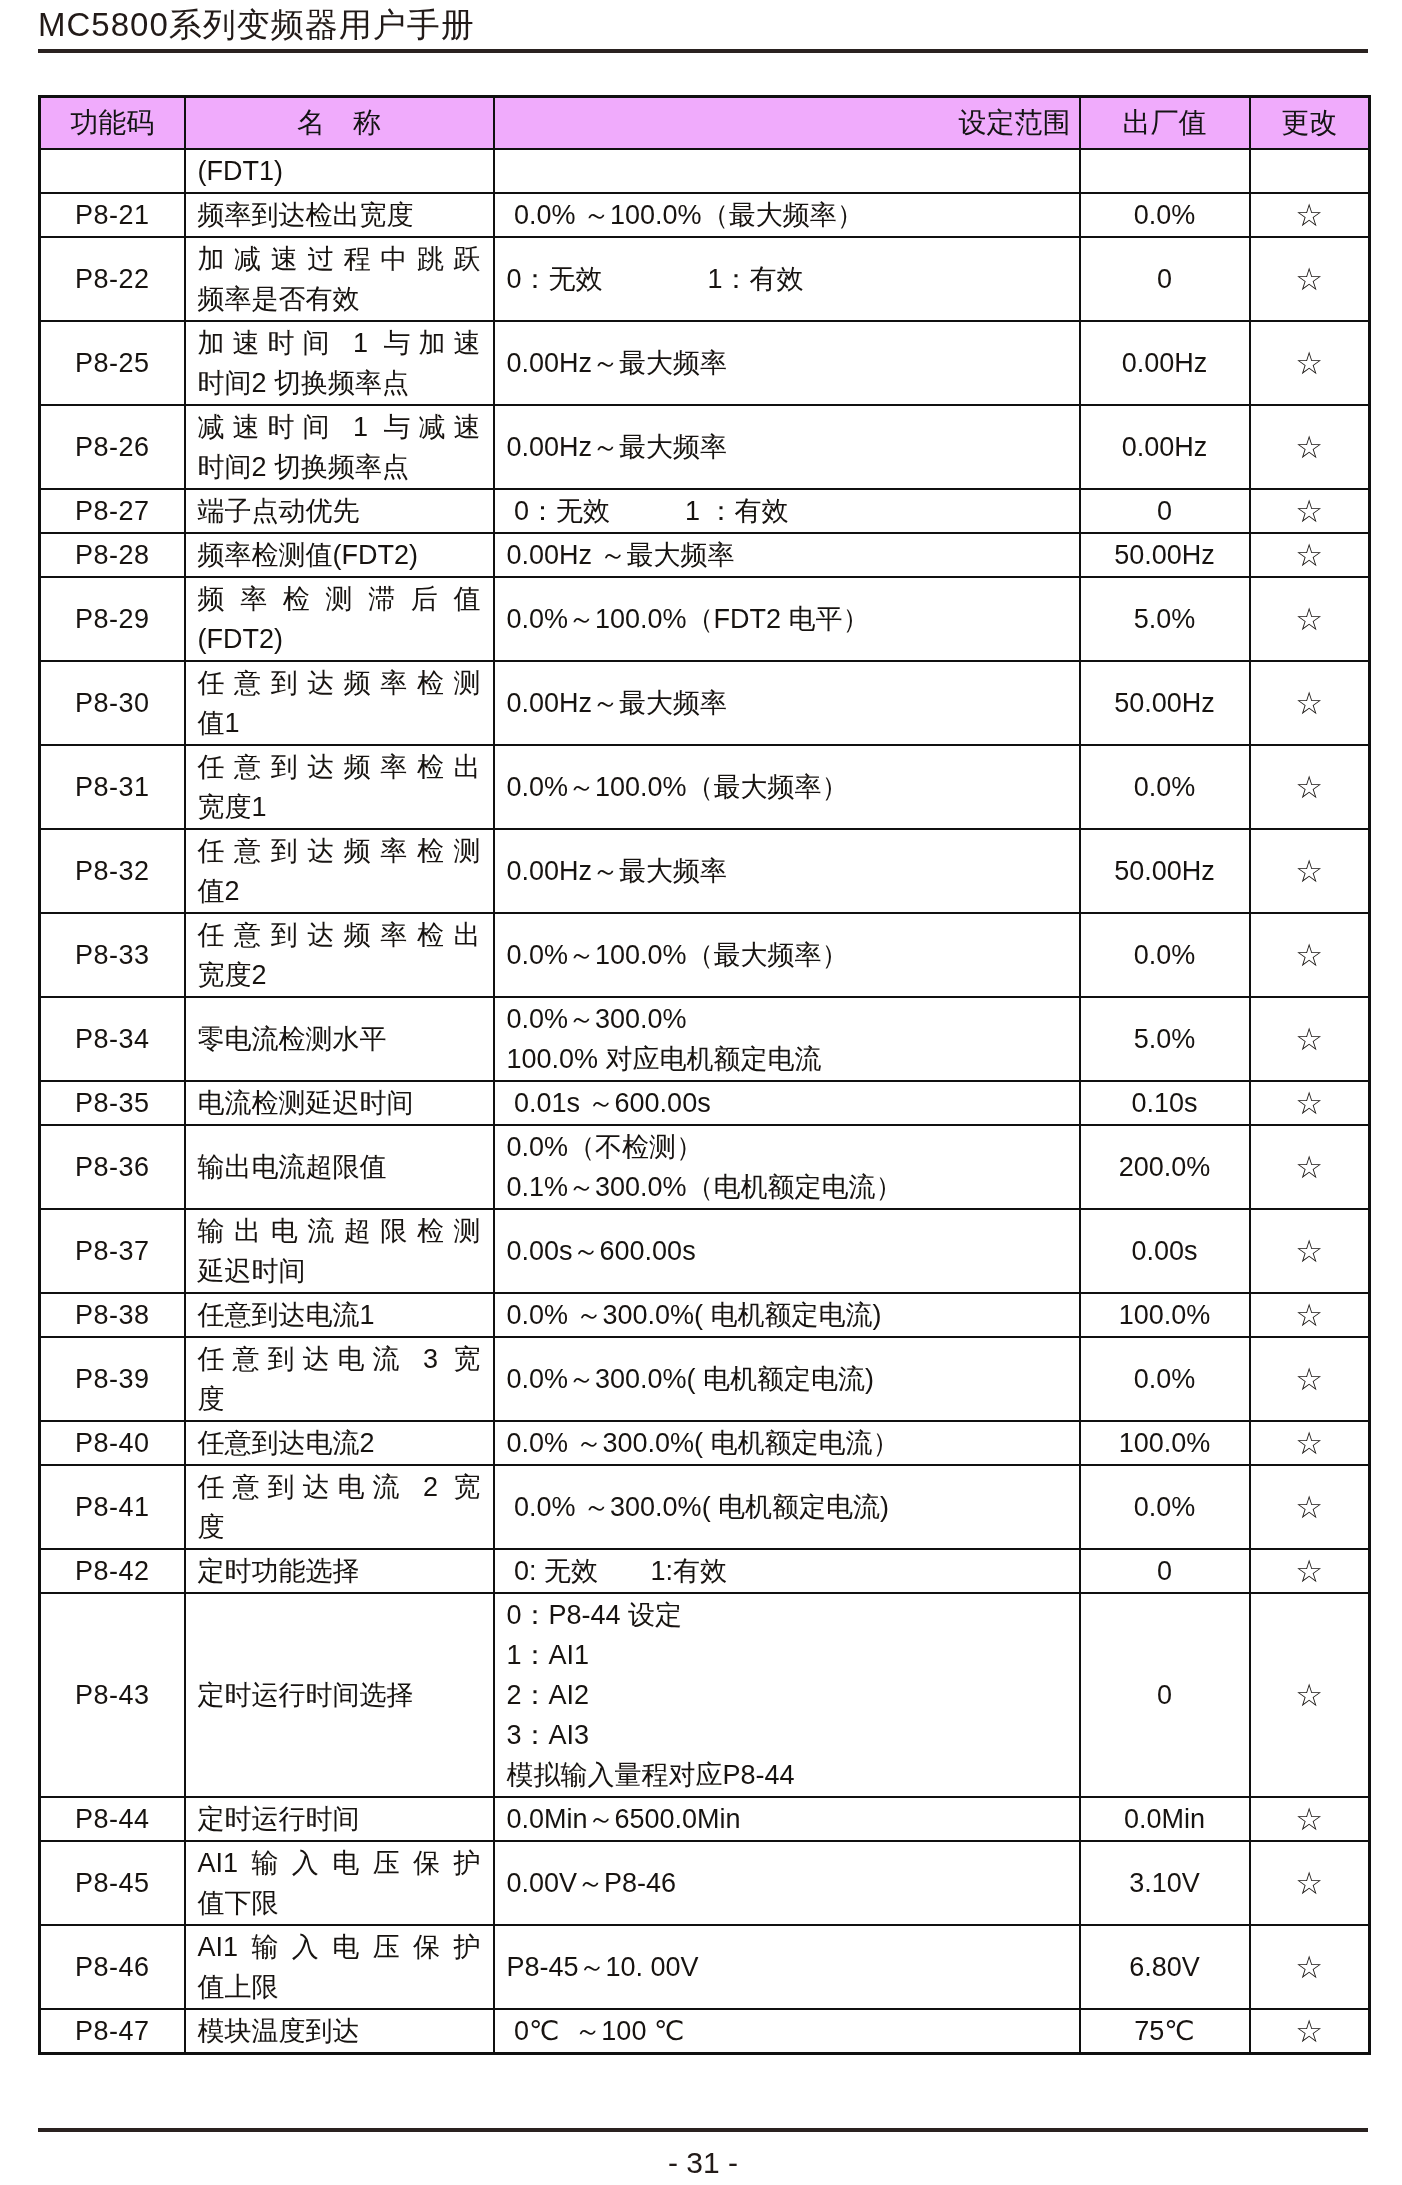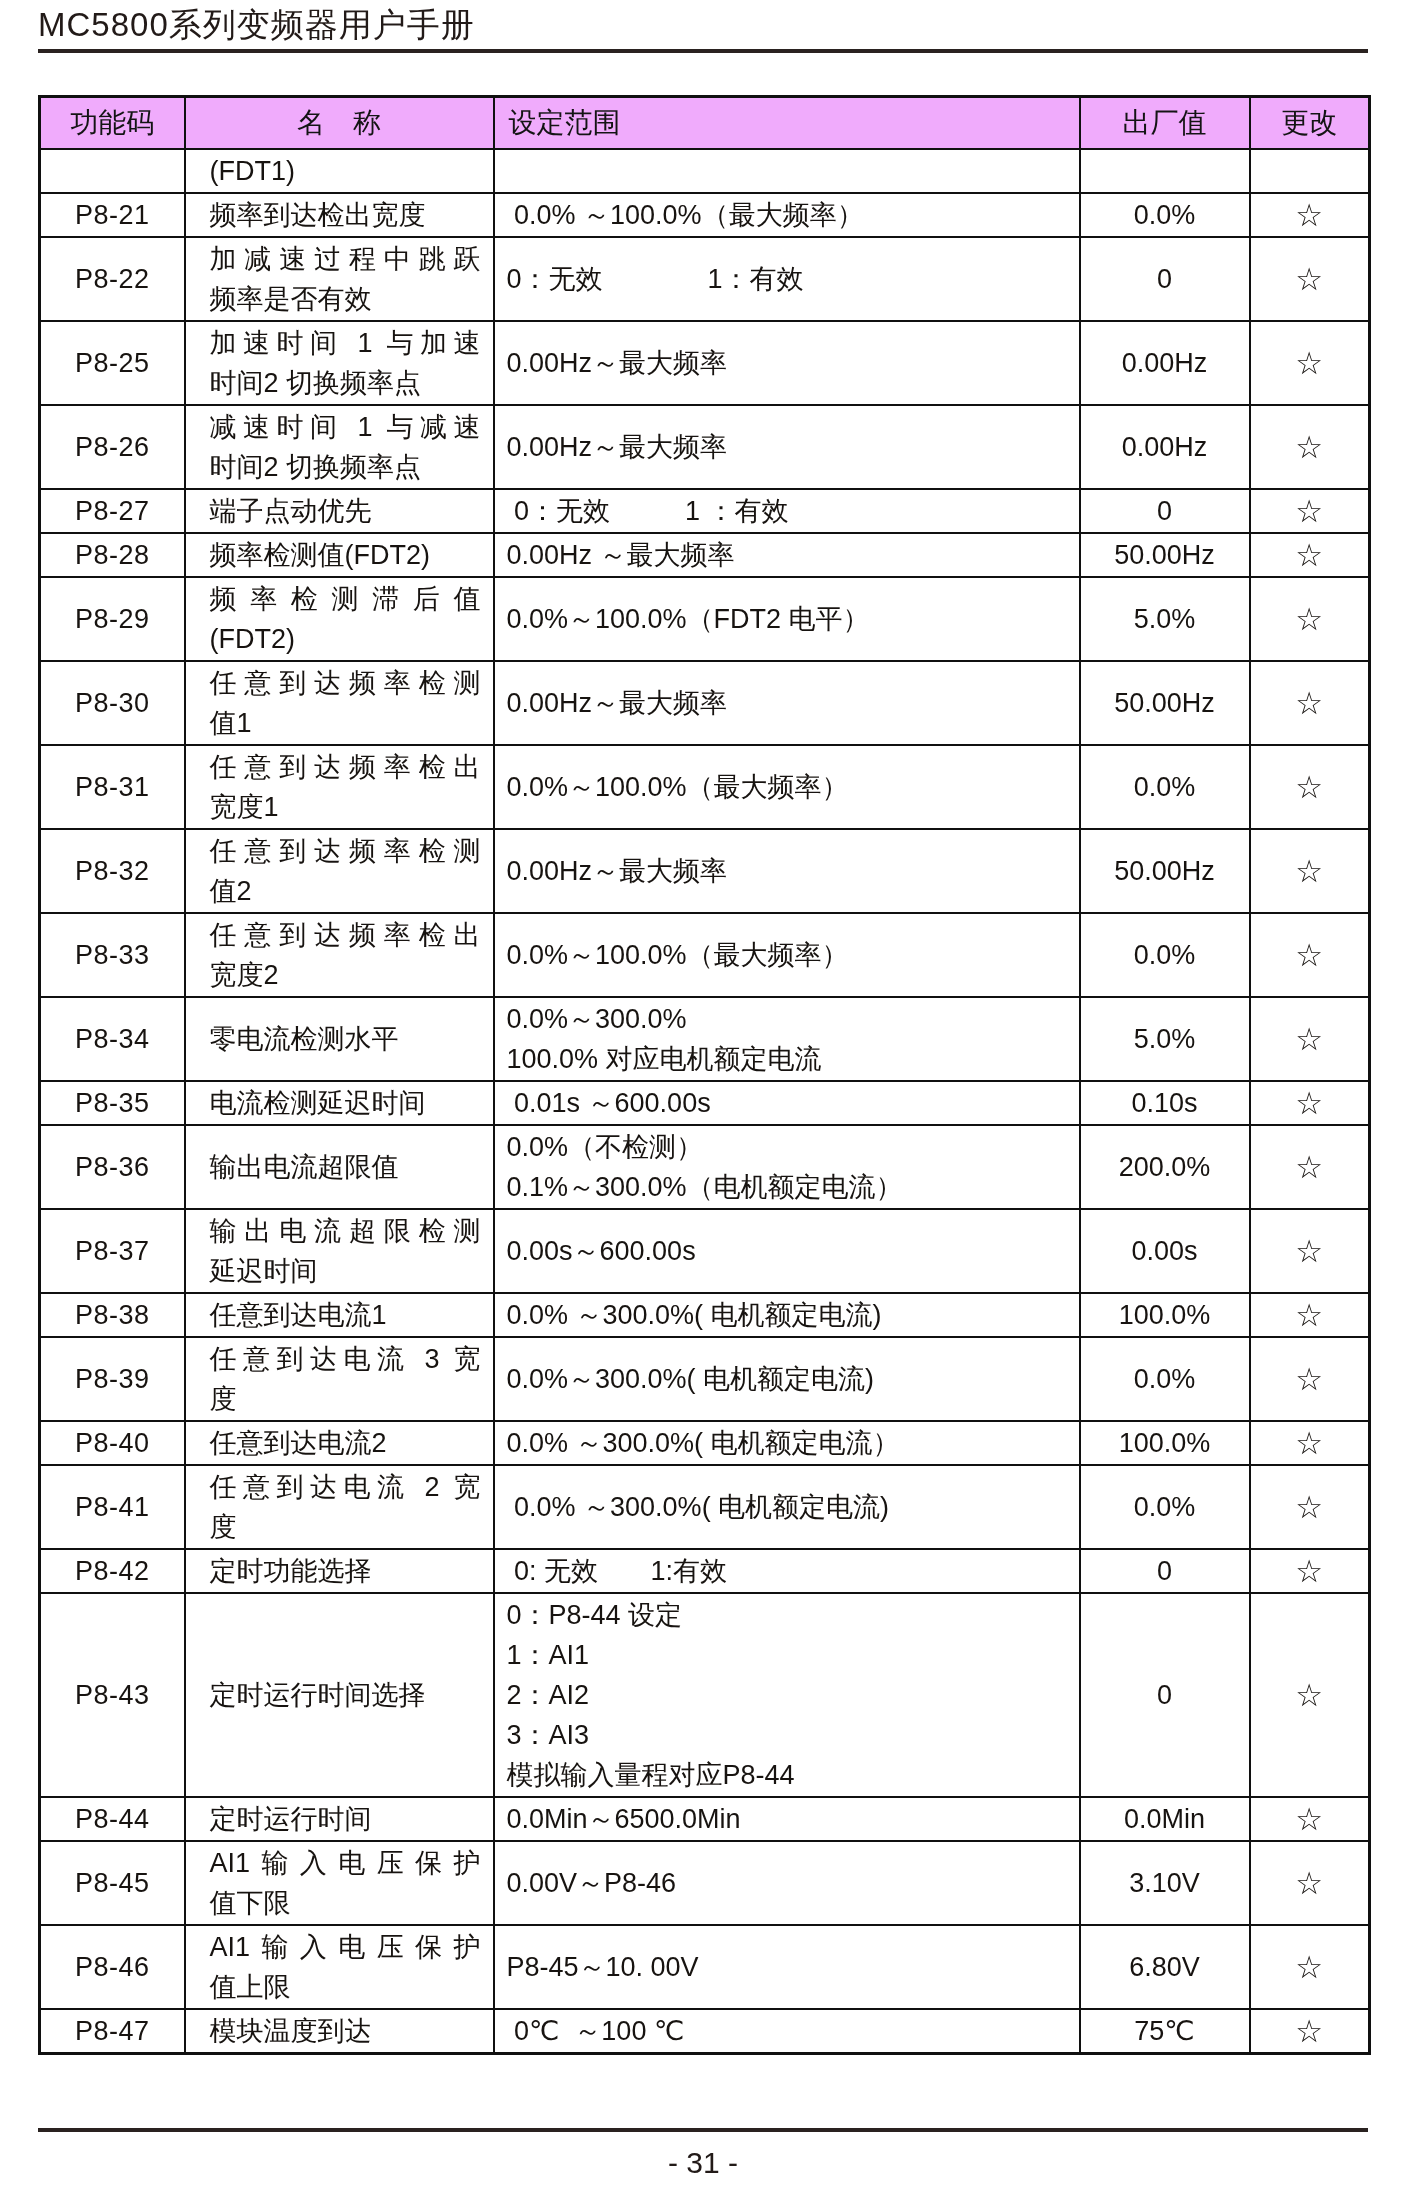--- a/index.html
+++ b/index.html
@@ -15,24 +15,24 @@
 
   table.param {
     width:1330px; margin-top:42px; border-collapse:collapse; table-layout:fixed;
     border:3px solid #101010;
   }
   .param th, .param td { border:2px solid #101010; vertical-align:middle; }
   .param th {
     background:#f0abfc; font-weight:normal; font-size:28px; height:50px;
     text-align:center; padding:0 8px; color:#141414;
   }
-  .param th.h-range { text-align:left; padding-left:14px; }
+  .param th.h-range { text-align:right; padding-left:14px; }
   .param td { font-size:27px; line-height:40px; padding:1px 6px; color:#171310; }
   td.cell-code   { text-align:center; letter-spacing:0.5px; }
-  td.cell-name   { padding-left:24px; padding-right:12px; }
+  td.cell-name   { padding-left:12px; padding-right:12px; }
   td.cell-name .line { text-align:left; }
   td.cell-name .line:not(:last-child) { text-align:justify; text-align-last:justify; }
   td.cell-range  { padding-left:12px; white-space:pre-wrap; }
   td.cell-range .line { white-space:pre-wrap; }
   td.cell-default{ text-align:center; }
   td.cell-change { text-align:center; font-size:31px; }
   td.cell-change .star { display:inline-block; transform:translateY(1px); }
 
   .footer { position:absolute; left:38px; top:2128px; width:1330px; }
   .footer-rule { height:4px; background:#2a2220; }

